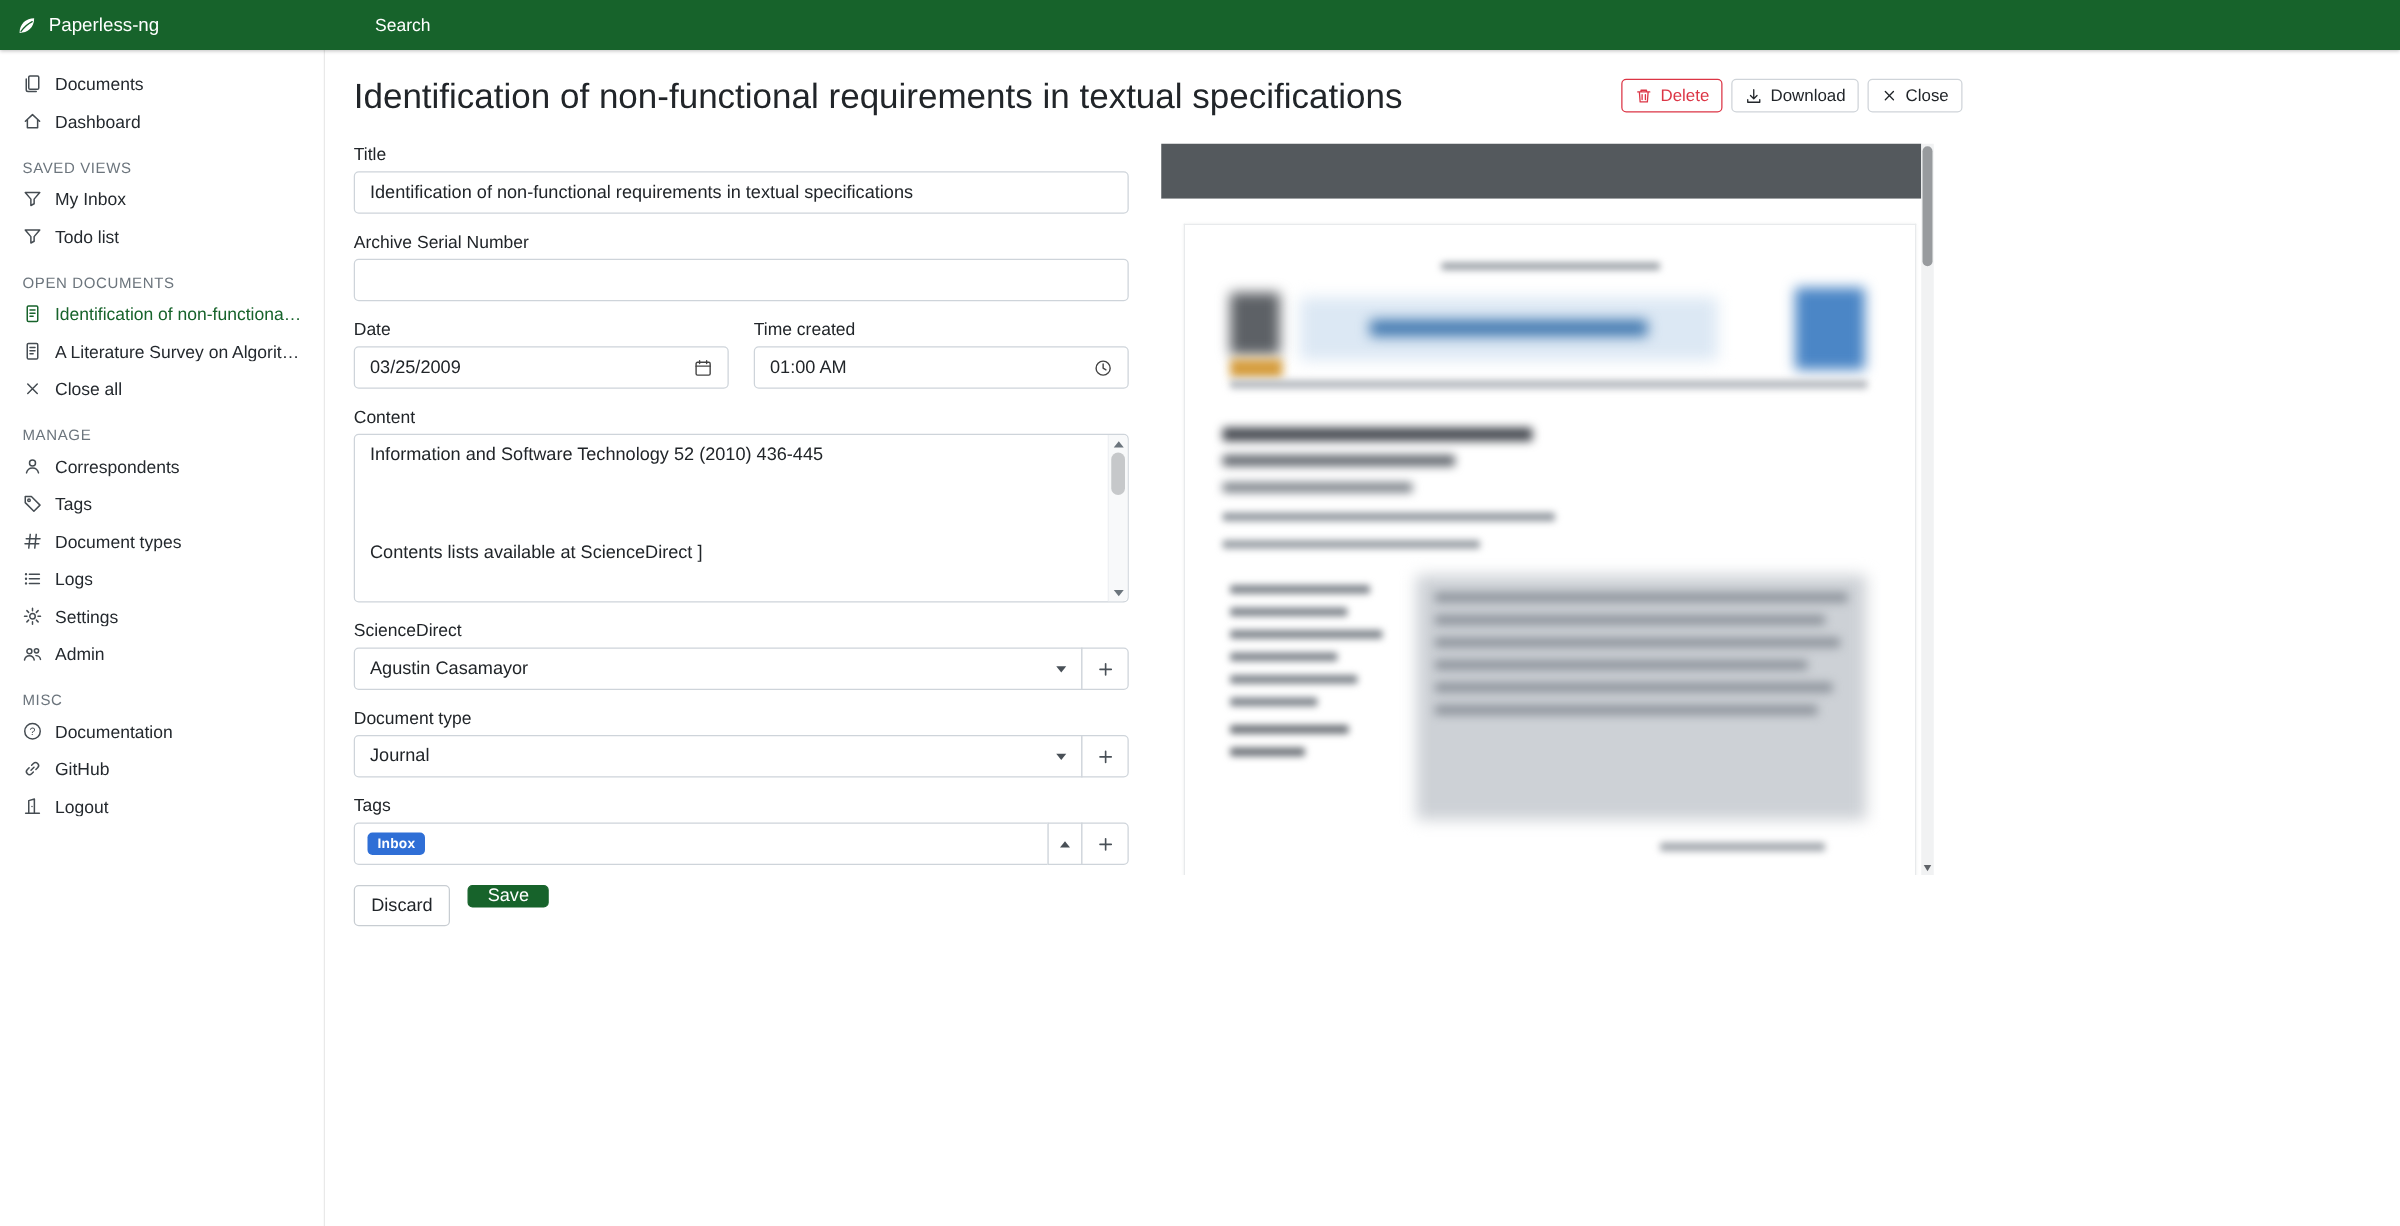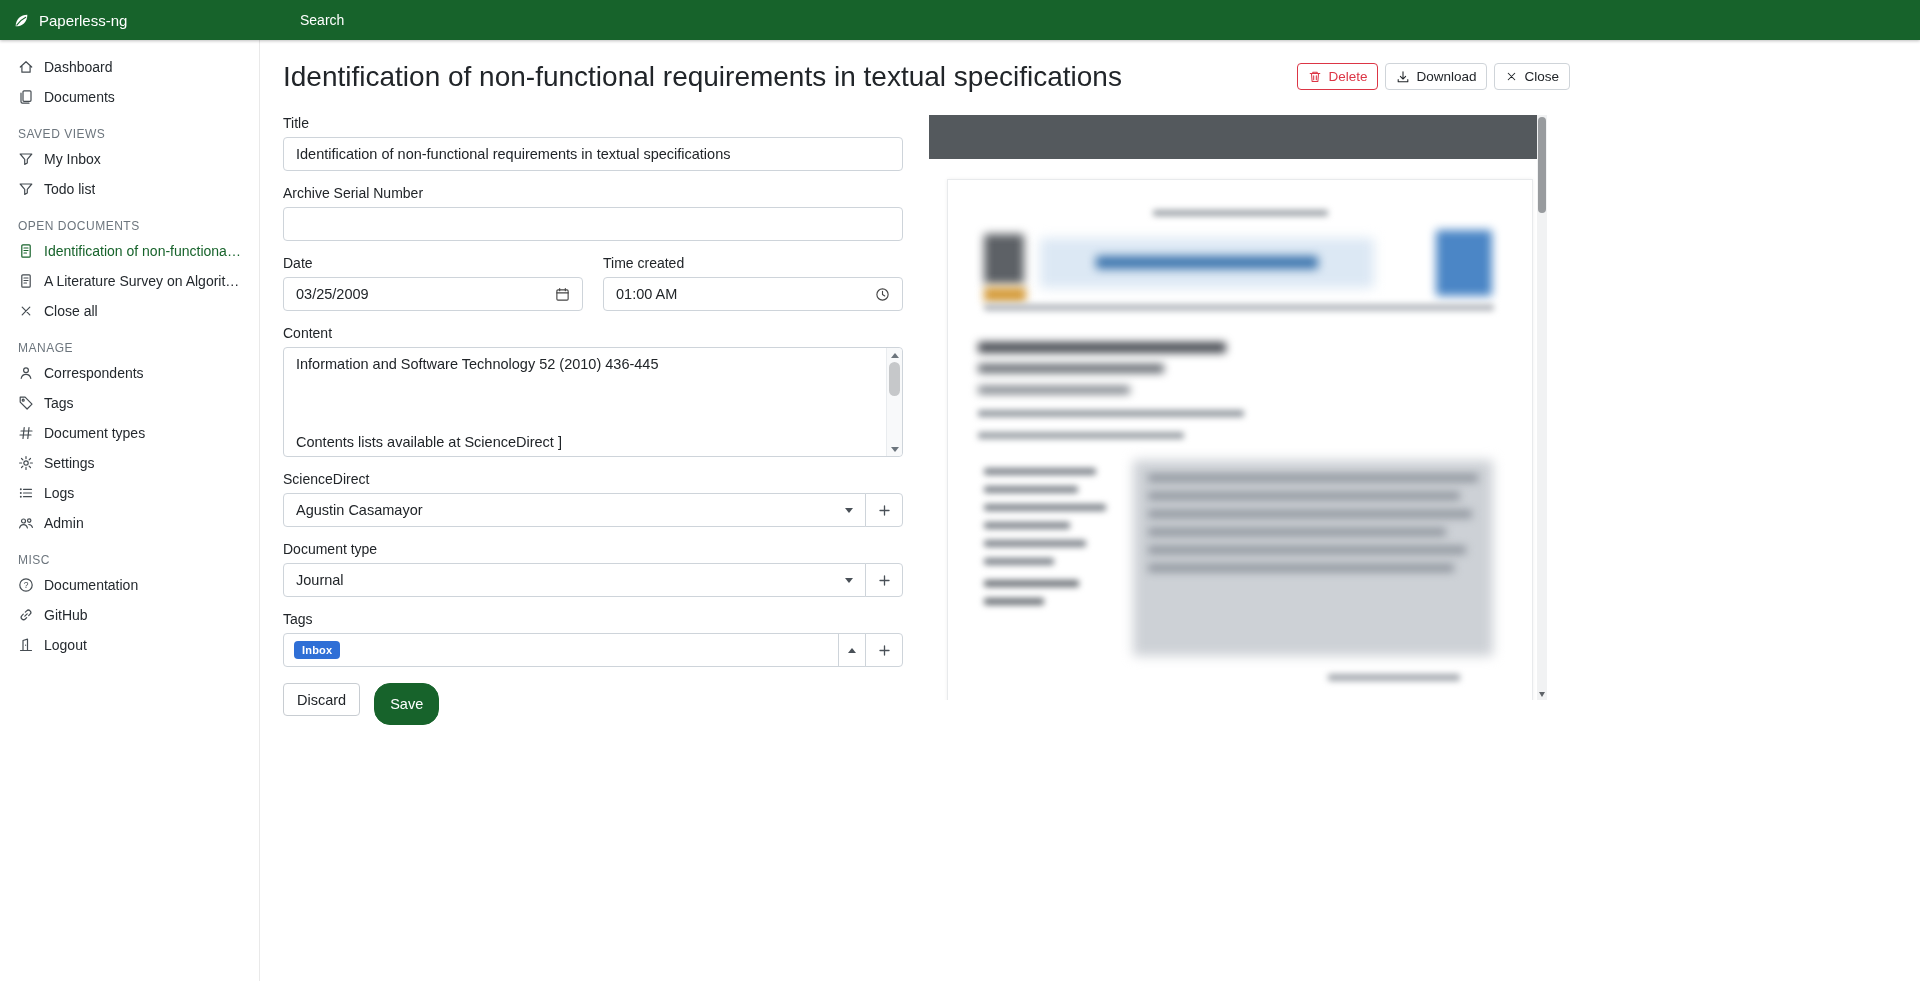--- a/index.html
+++ b/index.html
@@ -63,21 +63,21 @@
     width:100%;height:34px;border:1px solid #ced4da;border-radius:4px;
     padding:0 12px;font-size:14.5px;color:#212529;background:#fff;
     font-family:inherit;outline:none;
   }
   .faux{display:flex;align-items:center;justify-content:space-between;cursor:text;}
   .ficon{display:flex;align-items:center;color:#444;}
   .frow{display:flex;gap:20px;}
   .fcol{flex:1;}
   .ta-wrap{position:relative;}
   .ta{
-    display:block;width:100%;height:110px;border:1px solid #ced4da;border-radius:4px;
+    display:block;width:100%;height:135px;border:1px solid #ced4da;border-radius:4px;
     padding:7px 26px 7px 12px;font-size:14.5px;line-height:19.5px;color:#212529;
     font-family:inherit;resize:none;overflow:hidden;outline:none;white-space:pre-wrap;
   }
   .ta-scroll{
     position:absolute;top:1px;right:1px;bottom:1px;width:16px;
     background:#f8f9fa;border-left:1px solid #e9ecef;border-radius:0 4px 4px 0;
   }
   .ta-arrow{position:absolute;left:0;width:16px;height:14px;display:flex;align-items:center;justify-content:center;cursor:pointer;}
   .ta-arrow.up{top:0;}
   .ta-arrow.down{bottom:0;}
@@ -105,21 +105,21 @@
   .tag-badge{
     background:var(--tag-blue);color:#fff;font-size:11px;font-weight:bold;
     padding:3px 8px;border-radius:4px;cursor:pointer;letter-spacing:.2px;
   }
   .form-actions{display:flex;gap:14px;margin-top:16px;}
   .btn-discard{
     height:33px;padding:0 13px;border:1px solid #c8cdd2;border-radius:4px;background:#fff;
     font-size:14.5px;color:#212529;cursor:pointer;font-family:inherit;
   }
   .btn-save{
-    height:42px;padding:0 15px;border:1px solid var(--save-green);border-radius:16px;
+    height:18px;padding:0 15px;border:1px solid var(--save-green);border-radius:4px;
     background:var(--save-green);color:#fff;font-size:14.5px;cursor:pointer;font-family:inherit;
   }
   
   .preview{position:relative;flex:0 0 618px;width:618px;height:585px;}
   .pdf-toolbar{position:absolute;left:0;top:0;width:608px;height:44px;background:#54595d;}
   .pdf-body{
     position:absolute;left:0;top:44px;width:608px;height:541px;background:#fff;overflow:hidden;
   }
   .pdf-page{
     position:absolute;left:18px;top:20px;width:586px;height:620px;background:#fff;
@@ -178,36 +178,36 @@
   <div class="topbar-search">
     <span>Search</span>
   </div>
 </header>
 
 <aside class="sidebar">
 
   <a class="nav-item">
     <span class="nicon">
       <svg viewBox="0 0 16 16" width="16" height="16" fill="none" stroke="currentColor" stroke-width="1.2" stroke-linecap="round" stroke-linejoin="round">
-          <path d="M2.3 8 8 2.7 13.7 8M3.9 6.8V13.2h8.2V6.8"></path>
-        </svg>
-    </span>
-    <span class="nlabel">Dashboard</span>
-  </a>
-
-  <a class="nav-item">
-    <span class="nicon">
-      <svg viewBox="0 0 16 16" width="16" height="16" fill="none" stroke="currentColor" stroke-width="1.2" stroke-linecap="round" stroke-linejoin="round">
           <rect x="5" y="1.8" width="8" height="10.5" rx="1"></rect>
           <path d="M3 4.2v8.6c0 .8.6 1.4 1.4 1.4H11"></path>
         </svg>
     </span>
     <span class="nlabel">Documents</span>
   </a>
 
+  <a class="nav-item">
+    <span class="nicon">
+      <svg viewBox="0 0 16 16" width="16" height="16" fill="none" stroke="currentColor" stroke-width="1.2" stroke-linecap="round" stroke-linejoin="round">
+          <path d="M2.3 8 8 2.7 13.7 8M3.9 6.8V13.2h8.2V6.8"></path>
+        </svg>
+    </span>
+    <span class="nlabel">Dashboard</span>
+  </a>
+
   <div class="section-title">SAVED VIEWS</div>
 
   <a class="nav-item">
     <span class="nicon">
       <svg viewBox="0 0 16 16" width="16" height="16" fill="none" stroke="currentColor" stroke-width="1.2" stroke-linecap="round" stroke-linejoin="round">
           <path d="M2.2 3h11.6L9.3 8.3V12l-2.6 1.4V8.3z"></path>
         </svg>
     </span>
     <span class="nlabel">My Inbox</span>
   </a>
@@ -274,40 +274,40 @@
     <span class="nlabel">Tags</span>
   </a>
 
   <a class="nav-item">
     <span class="nicon">
       <svg viewBox="0 0 16 16" width="16" height="16" fill="none" stroke="currentColor" stroke-width="1.2" stroke-linecap="round">
           <path d="M6.2 2.5 5 13.5M11 2.5 9.8 13.5M3 6h11M2 10h11"></path>
         </svg>
     </span>
     <span class="nlabel">Document types</span>
+  </a>
+
+  <a class="nav-item">
+    <span class="nicon">
+      <svg viewBox="0 0 16 16" width="16" height="16" fill="none" stroke="currentColor" stroke-width="1.2" stroke-linecap="round">
+          <path d="M5.5 4.3h8M5.5 8h8M5.5 11.7h8"></path>
+          <path d="M2.8 4.3h.02M2.8 8h.02M2.8 11.7h.02" stroke-width="1.9"></path>
+        </svg>
+    </span>
+    <span class="nlabel">Logs</span>
   </a>
 
   <a class="nav-item">
     <span class="nicon">
       <svg viewBox="0 0 16 16" width="16" height="16" fill="none" stroke="currentColor" stroke-width="1.2" stroke-linecap="round">
           <circle cx="8" cy="8" r="2.2"></circle>
           <path d="M8 1.6v2M8 12.4v2M1.6 8h2M12.4 8h2M3.5 3.5l1.4 1.4M11.1 11.1l1.4 1.4M12.5 3.5l-1.4 1.4M4.9 11.1l-1.4 1.4"></path>
         </svg>
     </span>
     <span class="nlabel">Settings</span>
-  </a>
-
-  <a class="nav-item">
-    <span class="nicon">
-      <svg viewBox="0 0 16 16" width="16" height="16" fill="none" stroke="currentColor" stroke-width="1.2" stroke-linecap="round">
-          <path d="M5.5 4.3h8M5.5 8h8M5.5 11.7h8"></path>
-          <path d="M2.8 4.3h.02M2.8 8h.02M2.8 11.7h.02" stroke-width="1.9"></path>
-        </svg>
-    </span>
-    <span class="nlabel">Logs</span>
   </a>
 
   <a class="nav-item">
     <span class="nicon">
       <svg viewBox="0 0 16 16" width="16" height="16" fill="none" stroke="currentColor" stroke-width="1.2" stroke-linecap="round" stroke-linejoin="round">
           <circle cx="5.5" cy="6" r="2"></circle>
           <path d="M1.6 13c.5-2.4 2-3.4 3.9-3.4s3.4 1 3.9 3.4"></path>
           <circle cx="11.2" cy="5.6" r="1.7"></circle>
           <path d="M10.8 9.5c1.9.1 3.2 1.1 3.6 3"></path>
         </svg>

